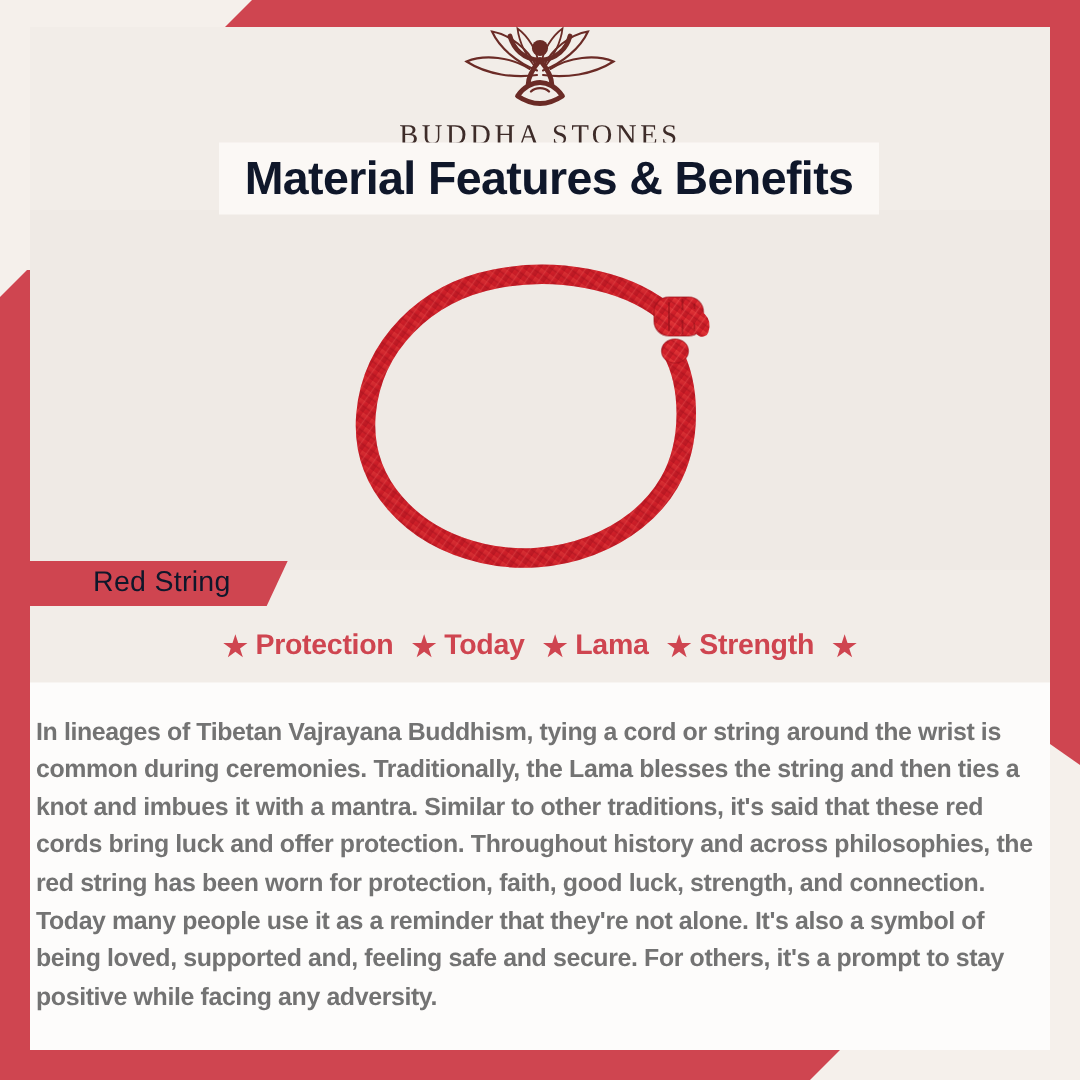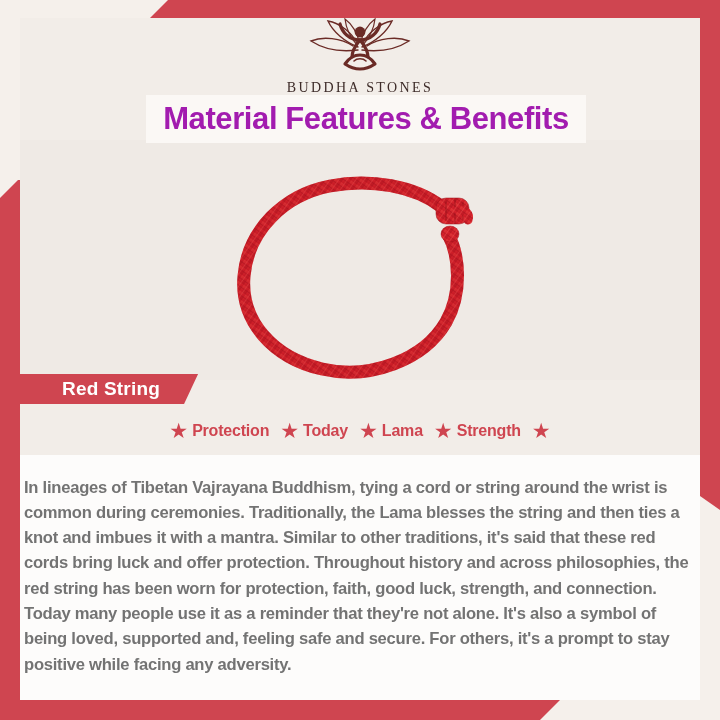--- a/index.html
+++ b/index.html
@@ -90,21 +90,21 @@
     top: 16px;
     display: flex;
     flex-direction: column;
     align-items: center;
     z-index: 5;
   }
   .logo-mark { width: 126px; height: 62px; display: block; }
   .logo-text {
     margin-top: 2px;
     font-family: "Liberation Serif", serif;
-    font-size: 14px;
+    font-size: 19px;
     letter-spacing: 2.4px;
     color: #3d2b28;
     font-weight: 400;
   }
 
   
   .title-plate {
     position: absolute;
     left: 146px;
     top: 95px;
@@ -113,21 +113,21 @@
     background: #fbf8f5;
     display: flex;
     align-items: center;
     justify-content: center;
     z-index: 6;
   }
   .title-plate h1 {
     margin: 0;
     font-size: 31px;
     font-weight: bold;
-    color: #a21caf;
+    color: #0f172a;
     letter-spacing: -0.4px;
     white-space: nowrap;
   }
 
   
   .hero-img {
     position: absolute;
     left: 210px;
     top: 150px;
     width: 310px;
@@ -143,22 +143,22 @@
     height: 30px;
     background: #cf4550;
     padding: 0 38px 0 42px;
     display: flex;
     align-items: center;
     clip-path: polygon(0 0, 100% 0, calc(100% - 14px) 100%, 0 100%);
     z-index: 7;
   }
   .ribbon span {
     font-size: 19px;
-    font-weight: bold;
-    color: #ffffff;
+    font-weight: normal;
+    color: #0f172a;
     letter-spacing: 0.2px;
     white-space: nowrap;
   }
 
   
   .benefits {
     position: absolute;
     left: 20px;
     top: 420px;
     width: 680px;
@@ -173,21 +173,21 @@
     align-items: center;
     gap: 4px;
     white-space: nowrap;
   }
   .benefit .star {
     font-size: 21px;
     color: #cf4550;
     line-height: 1;
   }
   .benefit .lbl {
-    font-size: 16px;
+    font-size: 19px;
     font-weight: bold;
     color: #cf4550;
     letter-spacing: -0.2px;
   }
 
   
   .para {
     position: absolute;
     left: 24px;
     top: 458px;

